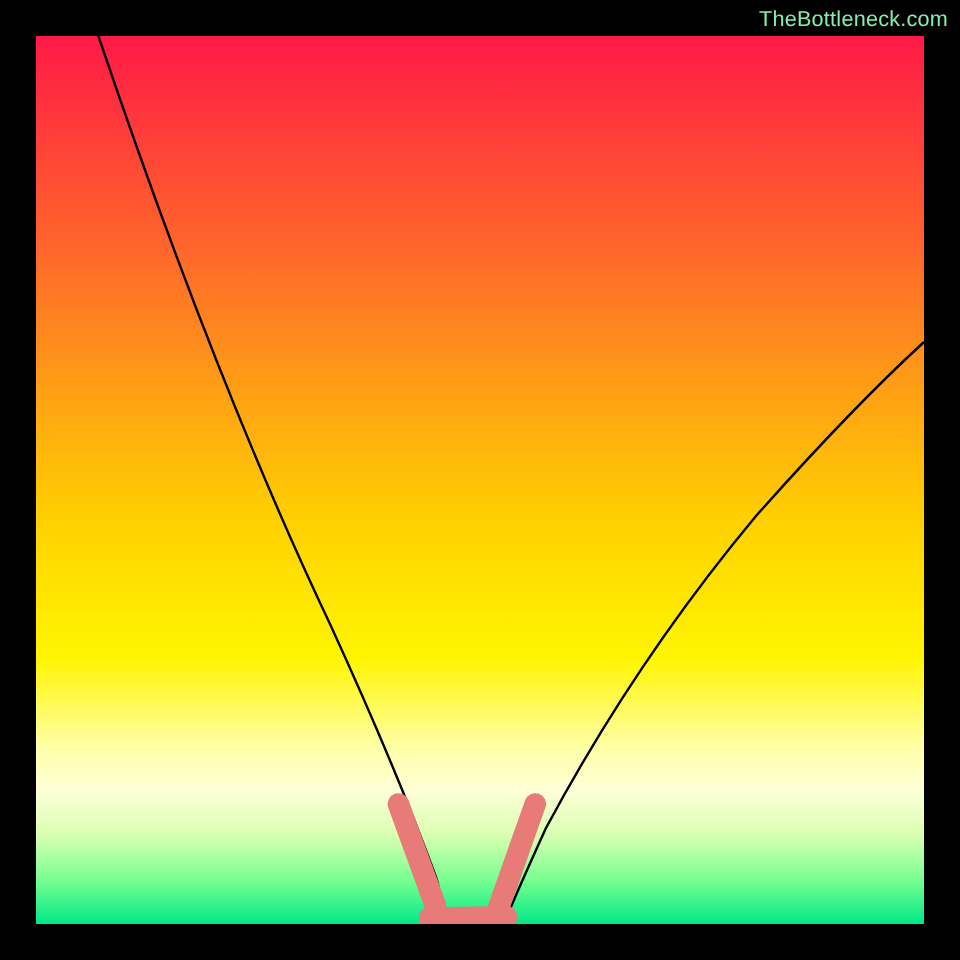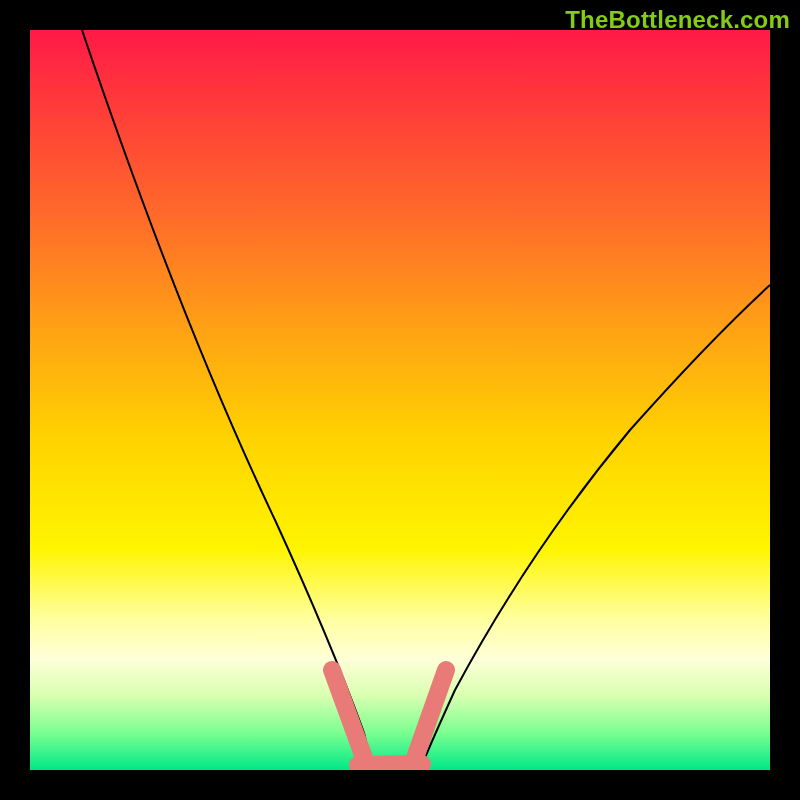--- a/index.html
+++ b/index.html
@@ -34,23 +34,23 @@
       #ffffd8 85%,
       #d8ffb0 90%,
       #7aff90 95%,
       #00e888 100%
     );
   }
   .watermark {
     position: absolute;
     top: 6px;
     right: 10px;
-    color: #84cc16;
-    font-size: 24px;
-    font-weight: 700;
+    color: #86efac;
+    font-size: 18px;
+    font-weight: 400;
     z-index: 10;
     letter-spacing: 0.2px;
   }
   svg.curves {
     position: absolute;
     left: 0;
     top: 0;
     width: 740px;
     height: 740px;
   }

